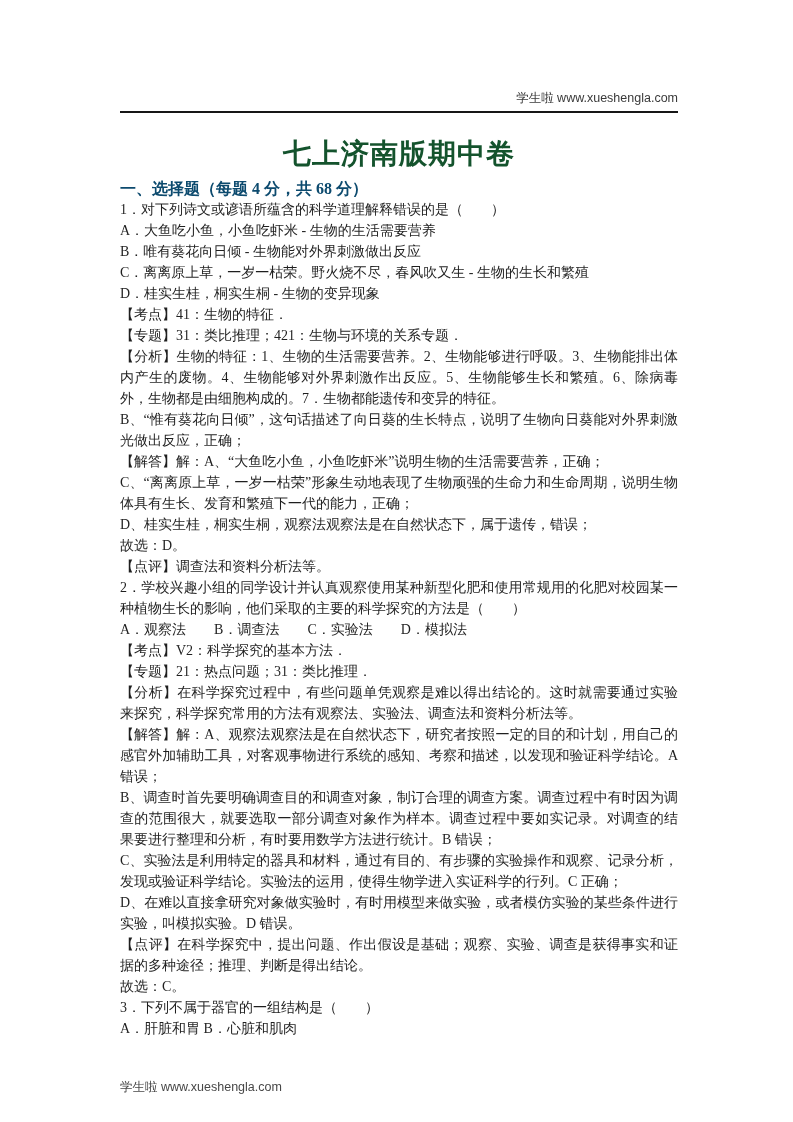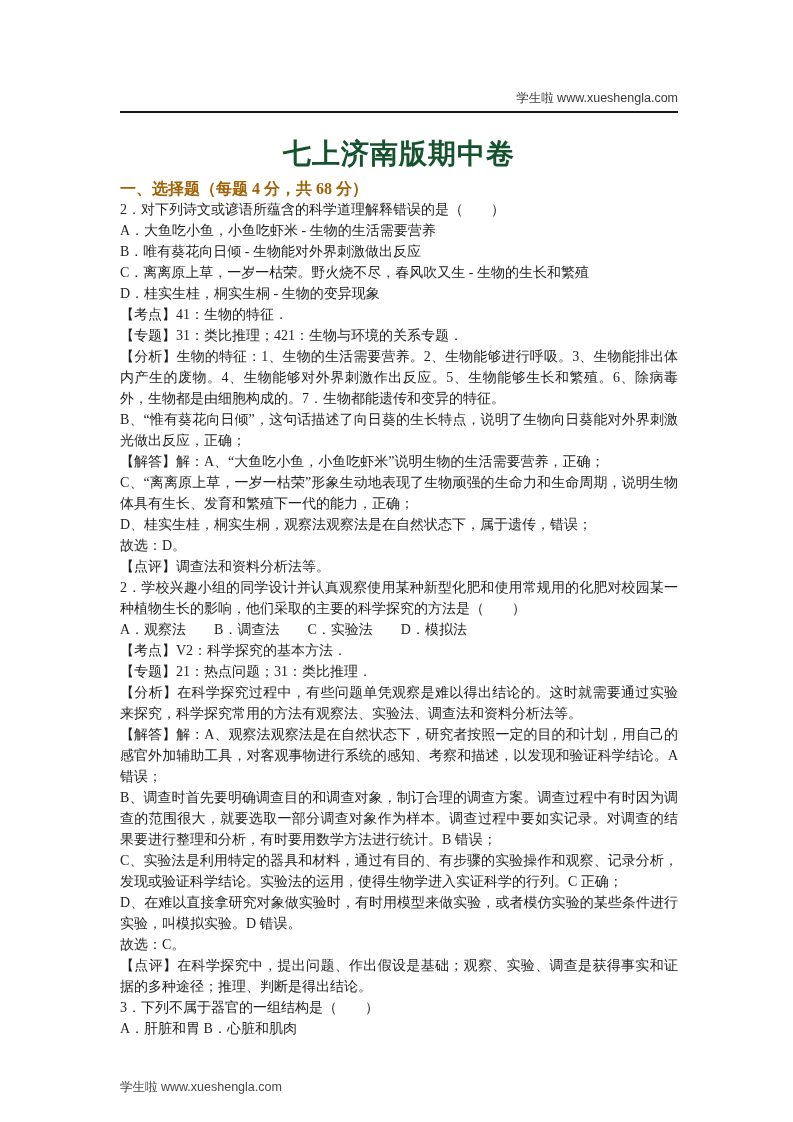--- a/index.html
+++ b/index.html
@@ -35,21 +35,21 @@
     font-weight: bold;
     text-align: center;
     color: #14532d;
     letter-spacing: 1px;
   }
   .section-heading {
     margin: 9px 0 0 0;
     font-size: 16px;
     line-height: 21px;
     font-weight: bold;
-    color: #a16207;
+    color: #0c4a6e;
   }
   .doc-body { margin: 0; }
   .doc-body p.line {
     margin: 0;
     font-size: 14px;
     line-height: 21px;
     text-align: justify;
     color: #1f1f1f;
   }
   .footer {
@@ -71,21 +71,21 @@
     <span>学生啦 www.xueshengla.com</span>
   </div>
 
   <div class="rule"></div>
 
   <h1 class="title">七上济南版期中卷</h1>
 
   <h2 class="section-heading">一、选择题（每题 4 分，共 68 分）</h2>
 
   <div class="doc-body">
-      <p class="line">2．对下列诗文或谚语所蕴含的科学道理解释错误的是（　　）</p>
+      <p class="line">1．对下列诗文或谚语所蕴含的科学道理解释错误的是（　　）</p>
       <p class="line">A．大鱼吃小鱼，小鱼吃虾米 - 生物的生活需要营养</p>
       <p class="line">B．唯有葵花向日倾 - 生物能对外界刺激做出反应</p>
       <p class="line">C．离离原上草，一岁一枯荣。野火烧不尽，春风吹又生 - 生物的生长和繁殖</p>
       <p class="line">D．桂实生桂，桐实生桐 - 生物的变异现象</p>
       <p class="line">【考点】41：生物的特征．</p>
       <p class="line">【专题】31：类比推理；421：生物与环境的关系专题．</p>
       <p class="line">【分析】生物的特征：1、生物的生活需要营养。2、生物能够进行呼吸。3、生物能排出体内产生的废物。4、生物能够对外界刺激作出反应。5、生物能够生长和繁殖。6、除病毒外，生物都是由细胞构成的。7．生物都能遗传和变异的特征。</p>
       <p class="line">B、“惟有葵花向日倾”，这句话描述了向日葵的生长特点，说明了生物向日葵能对外界刺激光做出反应，正确；</p>
       <p class="line">【解答】解：A、“大鱼吃小鱼，小鱼吃虾米”说明生物的生活需要营养，正确；</p>
       <p class="line">C、“离离原上草，一岁一枯荣”形象生动地表现了生物顽强的生命力和生命周期，说明生物体具有生长、发育和繁殖下一代的能力，正确；</p>
@@ -94,22 +94,22 @@
       <p class="line">【点评】调查法和资料分析法等。</p>
       <p class="line">2．学校兴趣小组的同学设计并认真观察使用某种新型化肥和使用常规用的化肥对校园某一种植物生长的影响，他们采取的主要的科学探究的方法是（　　）</p>
       <p class="line">A．观察法　　B．调查法　　C．实验法　　D．模拟法</p>
       <p class="line">【考点】V2：科学探究的基本方法．</p>
       <p class="line">【专题】21：热点问题；31：类比推理．</p>
       <p class="line">【分析】在科学探究过程中，有些问题单凭观察是难以得出结论的。这时就需要通过实验来探究，科学探究常用的方法有观察法、实验法、调查法和资料分析法等。</p>
       <p class="line">【解答】解：A、观察法观察法是在自然状态下，研究者按照一定的目的和计划，用自己的感官外加辅助工具，对客观事物进行系统的感知、考察和描述，以发现和验证科学结论。A 错误；</p>
       <p class="line">B、调查时首先要明确调查目的和调查对象，制订合理的调查方案。调查过程中有时因为调查的范围很大，就要选取一部分调查对象作为样本。调查过程中要如实记录。对调查的结果要进行整理和分析，有时要用数学方法进行统计。B 错误；</p>
       <p class="line">C、实验法是利用特定的器具和材料，通过有目的、有步骤的实验操作和观察、记录分析，发现或验证科学结论。实验法的运用，使得生物学进入实证科学的行列。C 正确；</p>
       <p class="line">D、在难以直接拿研究对象做实验时，有时用模型来做实验，或者模仿实验的某些条件进行实验，叫模拟实验。D 错误。</p>
+      <p class="line">【点评】在科学探究中，提出问题、作出假设是基础；观察、实验、调查是获得事实和证据的多种途径；推理、判断是得出结论。</p>
       <p class="line">故选：C。</p>
-      <p class="line">【点评】在科学探究中，提出问题、作出假设是基础；观察、实验、调查是获得事实和证据的多种途径；推理、判断是得出结论。</p>
       <p class="line">3．下列不属于器官的一组结构是（　　）</p>
       <p class="line">A．肝脏和胃 B．心脏和肌肉</p>
     </div>
 
   <div class="footer">
     <span>学生啦 www.xueshengla.com</span>
   </div>
 
 </div>
 

